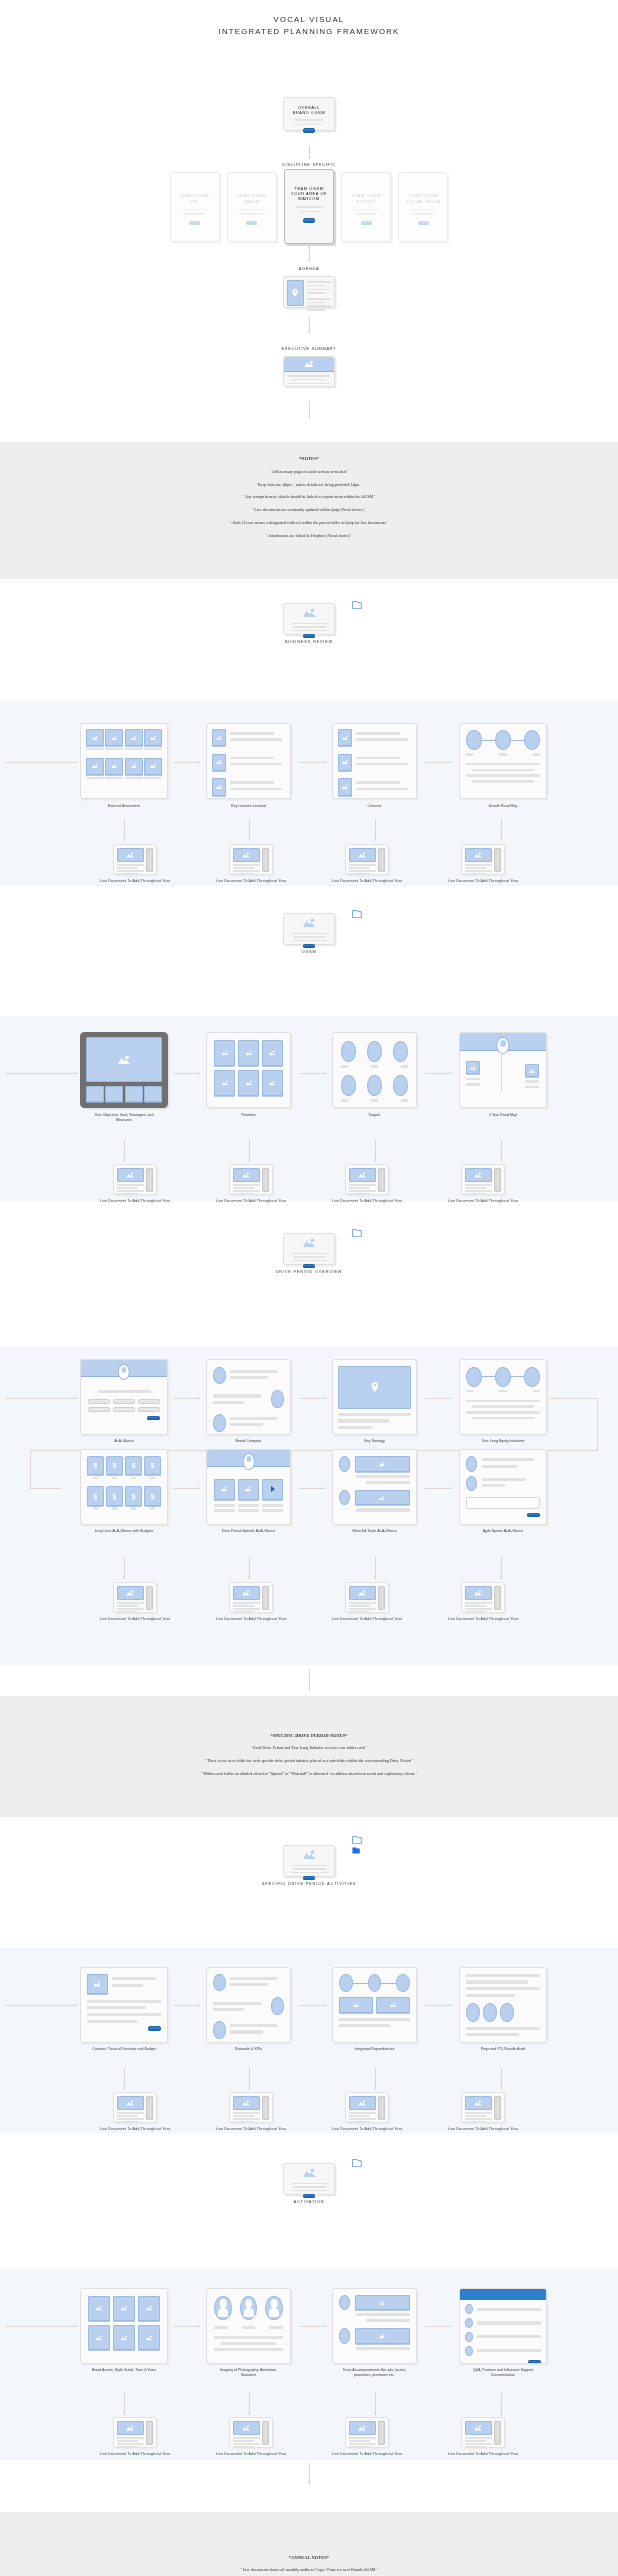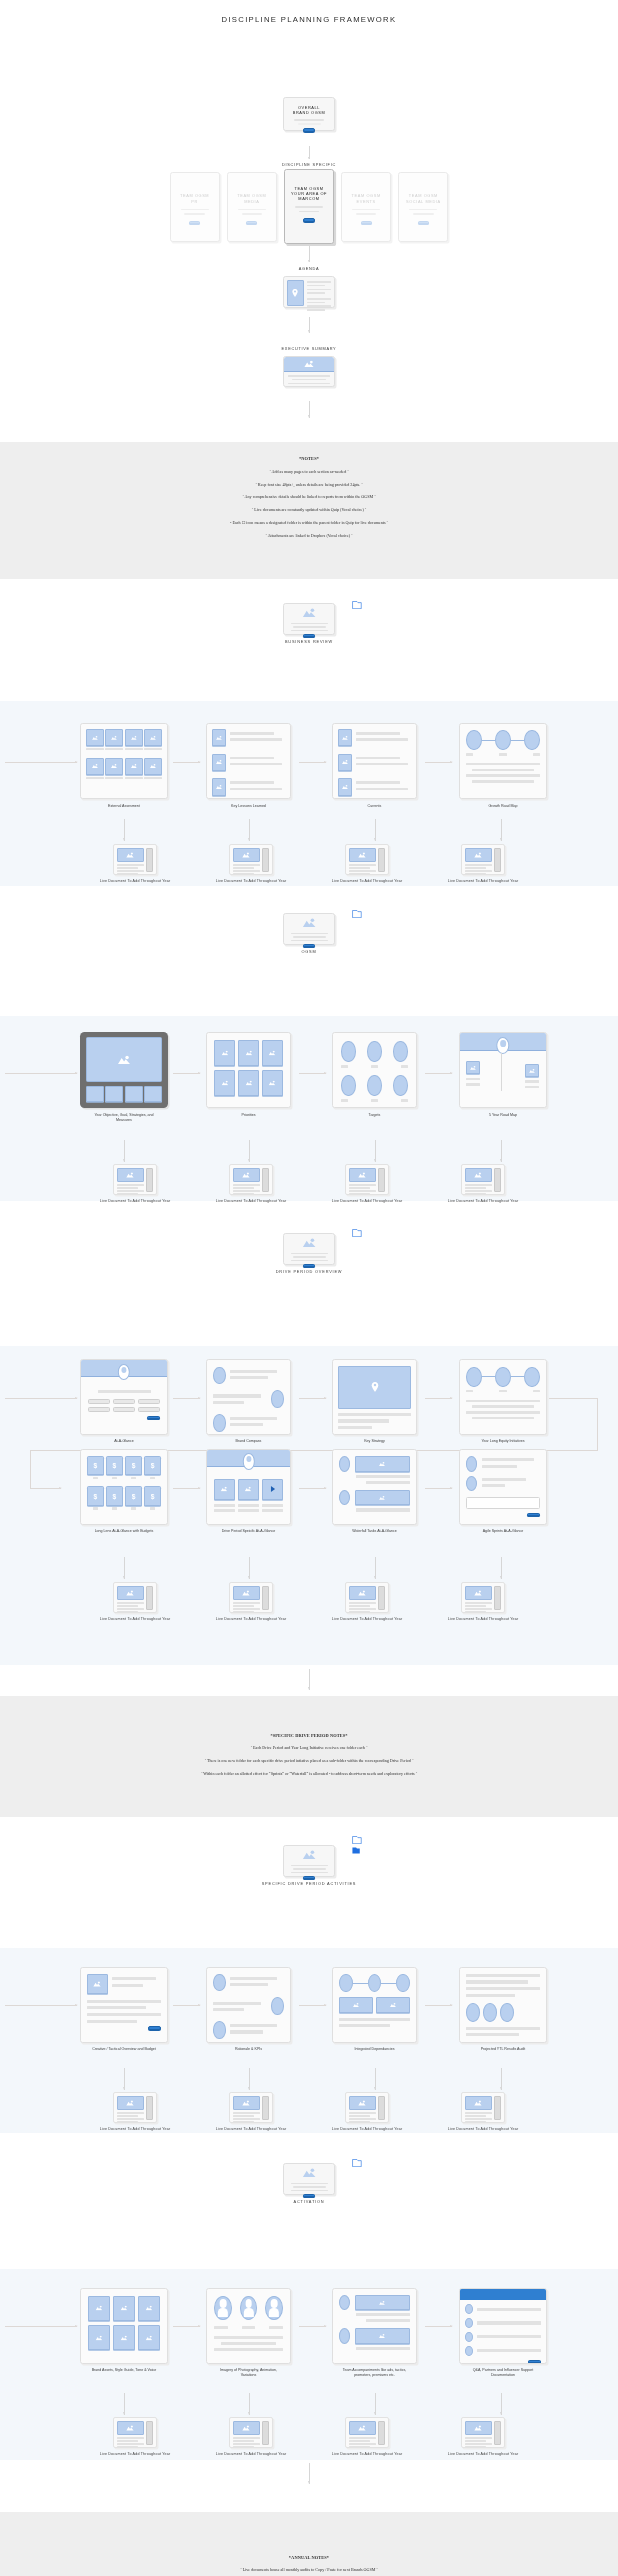--- a/index.html
+++ b/index.html
@@ -111,21 +111,22 @@
   .doc-card {
     width:44px; height:31px; background:#fafafa; border:0.5px solid #e2e2e2;
     border-radius:2.1px; box-shadow:1.5px 1.5px 0 0 #ededed; position:relative;
   }
 </style>
 </head>
 <body>
 
 <div class="section band-white" style="height:93px;">
   <div class="title-wrap">
-    <div class="doc-title">DISCIPLINE PLANNING FRAMEWORK</div>
+    <div class="doc-title">VOCAL VISUAL</div>
+    <div class="doc-title">INTEGRATED PLANNING FRAMEWORK</div>
   </div>
 </div>
 
 <div class="section band-white" style="height:62px;">
   <div class="card hero-card" style="margin-top:4.1px;">
     <div class="ttl">
       <span>OVERALL</span><br>
       <span>BRAND OGSM</span>
     </div>
     <div class="bar" style="width:30px;margin-top:4.1px;"></div>

